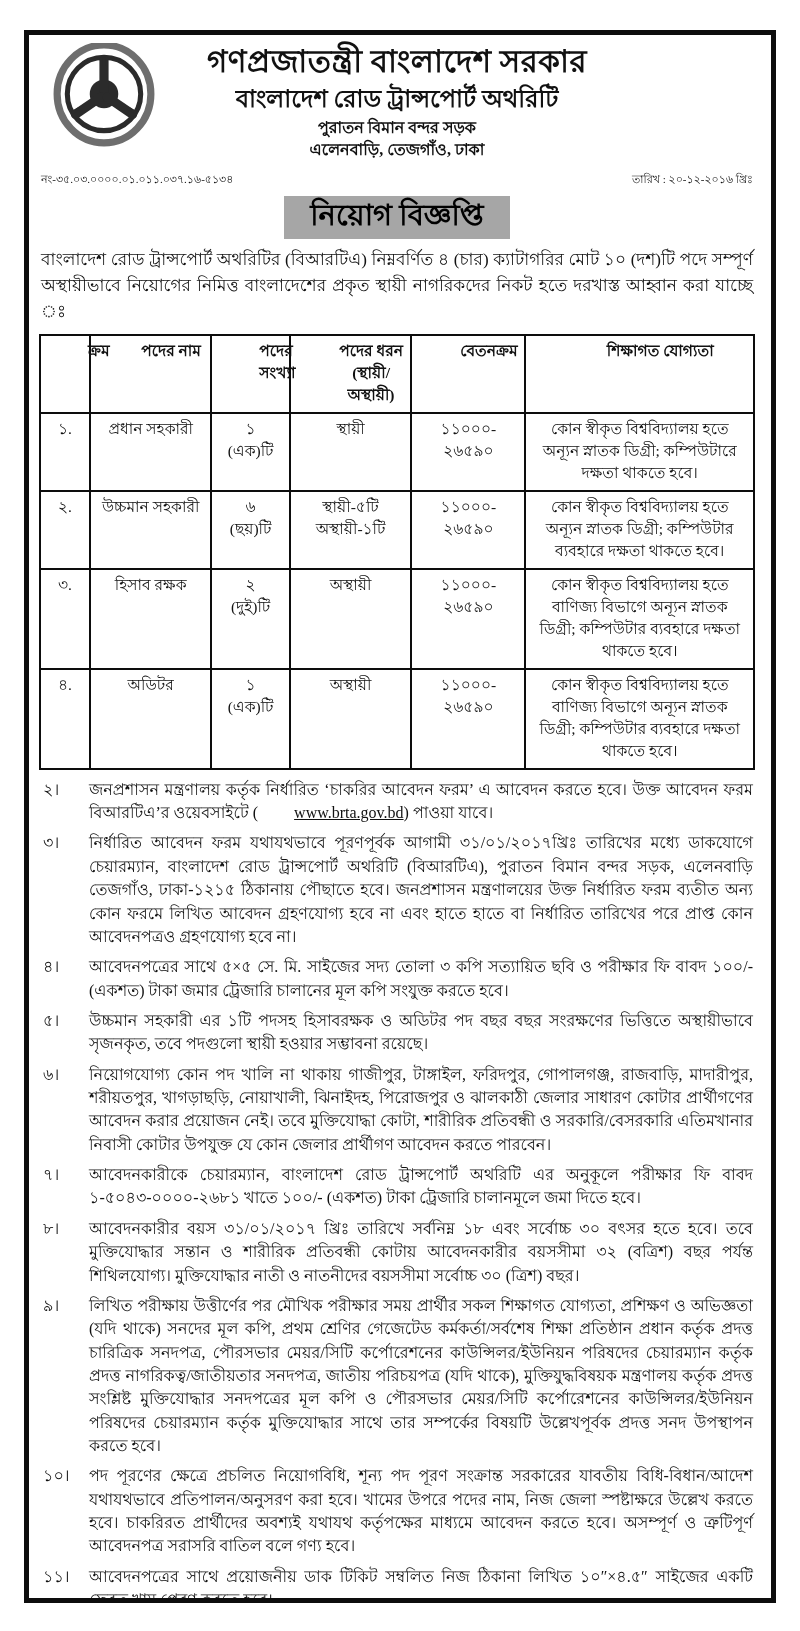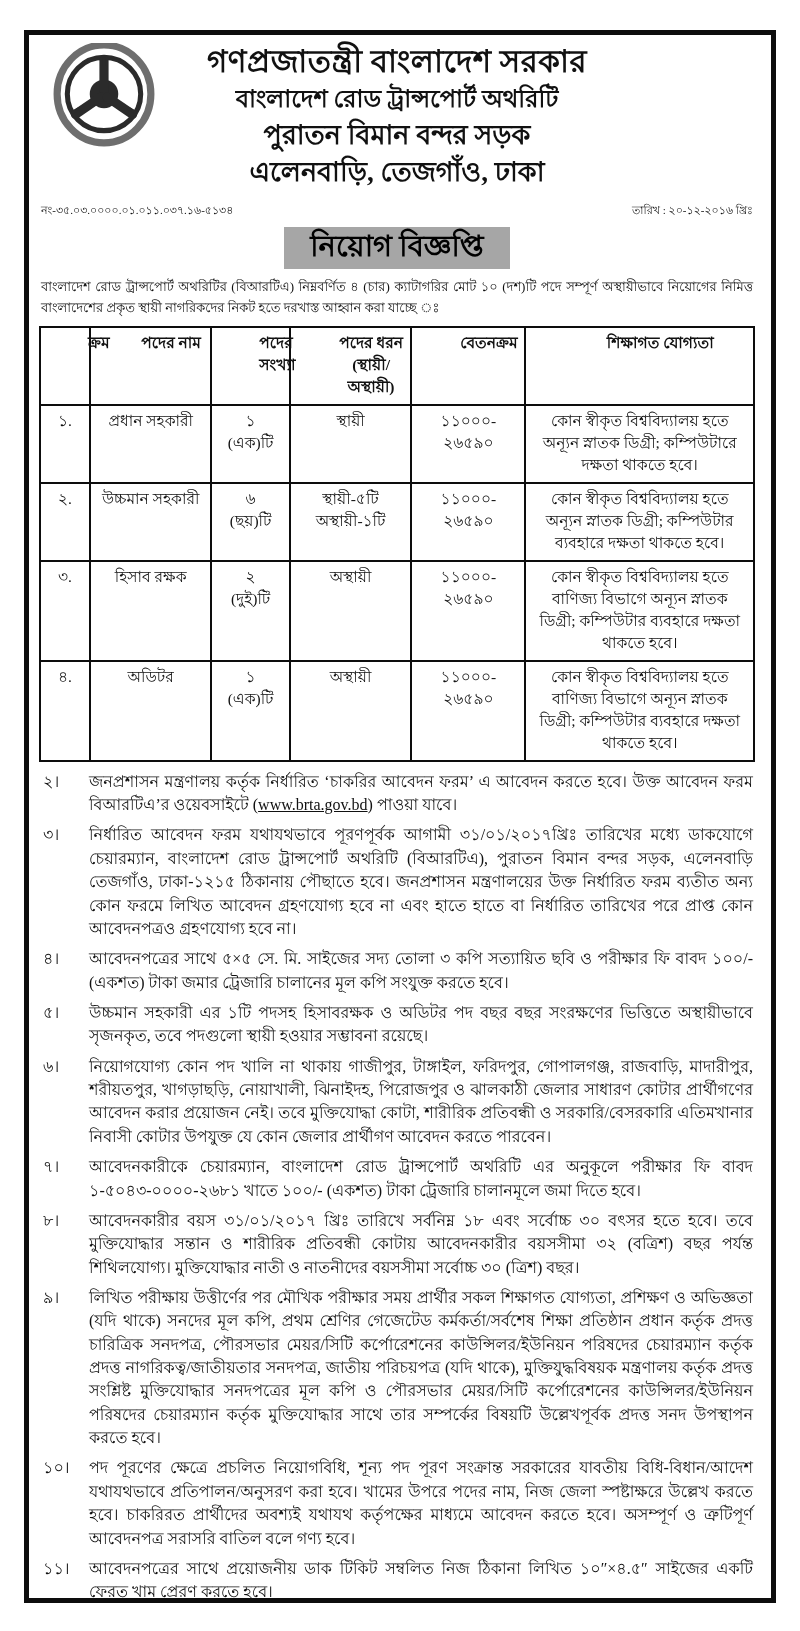--- a/index.html
+++ b/index.html
@@ -24,38 +24,38 @@
     padding:6px 16px 8px 10px;
     overflow:hidden;
   }
   
   .hdr{position:relative; text-align:center; padding-top:2px;}
   .logo{
     position:absolute; left:14px; top:2px; width:102px; height:106px;
   }
   .h-govt{font-size:31px; font-weight:bold; line-height:1.25; letter-spacing:.5px;text-align:center;}
   .h-org{font-size:24px; font-weight:bold; line-height:1.45;}
-  .h-addr{font-size:27px; font-weight:bold; line-height:1.4;}
+  .h-addr{font-size:16px; font-weight:bold; line-height:1.4;}
   .memo-row{
     display:flex; justify-content:space-between; align-items:flex-end;
     font-size:11px; margin-top:10px; padding:0 2px;
   }
   .title-wrap{text-align:center; margin:6px 0 8px;}
   .title{
     display:inline-block;
     background:#a6a6a6;
     background-image:radial-gradient(#8f8f8f 18%, transparent 19%);
     background-size:4px 4px;
     color:#000;
     font-size:29px; font-weight:bold;
     padding:3px 26px 6px;
     line-height:1.15;
   }
   .intro{
-    font-size:13px; line-height:1.55; text-align:justify; margin:2px 2px 8px;
+    font-size:17px; line-height:1.55; text-align:justify; margin:2px 2px 8px;
   }
   
   table.posts{
     width:100%; border-collapse:collapse; table-layout:fixed;
     font-size:15.5px; line-height:1.42;
   }
   table.posts th, table.posts td{
     border:2px solid #0d0d0d;
     padding:4px 6px 6px;
     vertical-align:top;
@@ -69,21 +69,21 @@
   col.c-type{width:17%;} col.c-scale{width:16%;} col.c-qual{width:32%;}
   
   .items{margin-top:8px;}
   .item{
     display:flex; align-items:flex-start;
     margin:0 0 7px;
     font-size:16px; line-height:1.46;
   }
   .item-no{flex:0 0 46px; padding-left:4px;}
   .item-text{flex:1; text-align:justify; padding-right:2px;}
-  .link{text-decoration:underline; font-family:"Liberation Serif","DejaVu Serif",serif;}
+  .link{text-decoration:underline; font-family:"Liberation Serif","DejaVu Serif",serif;margin-left:36px;}
 </style>
 </head>
 <body>
 
 <div class="page">
   <div class="sheet">
 
     <div class="hdr">
       <svg class="logo" viewBox="0 0 100 104" aria-hidden="true">
         <ellipse cx="50" cy="50" rx="46" ry="48" fill="none" stroke="#6e6e6e" stroke-width="7"></ellipse>

